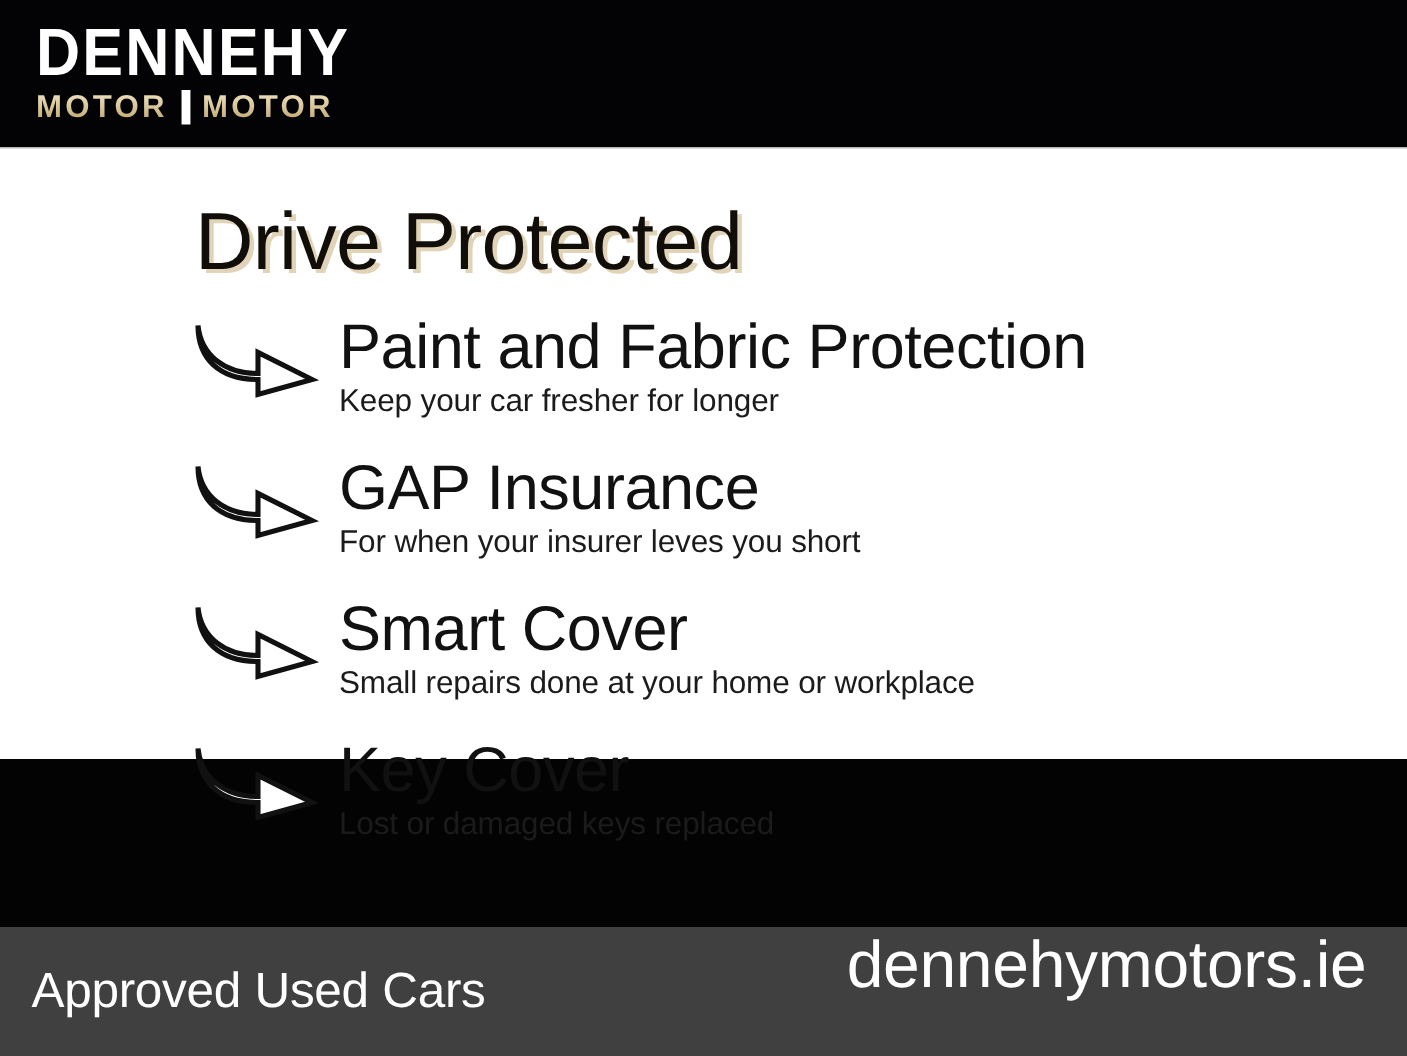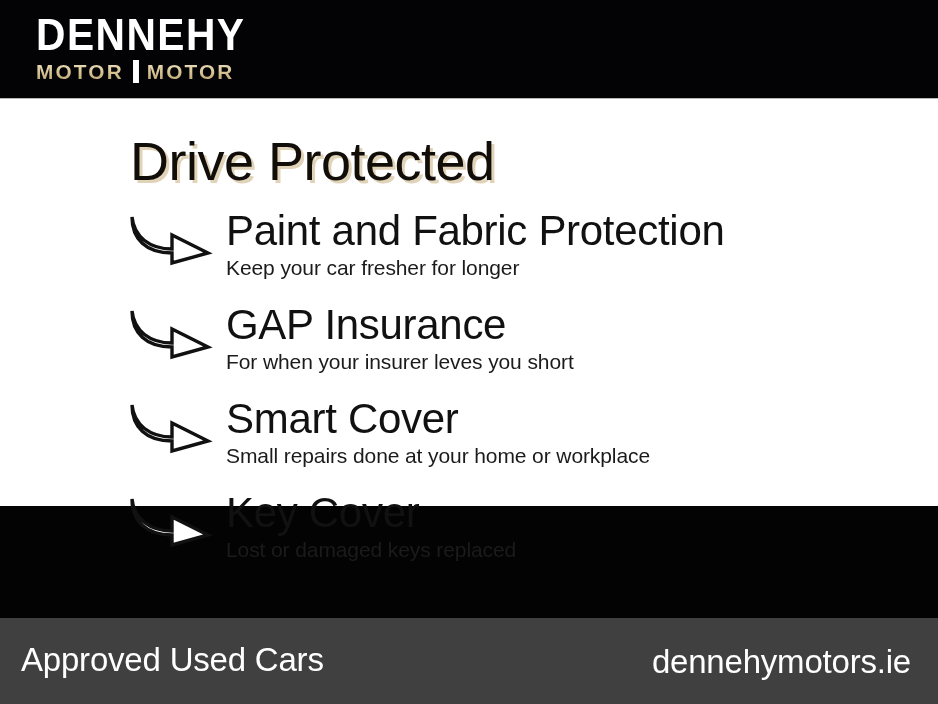--- a/index.html
+++ b/index.html
@@ -24,21 +24,21 @@
   .header {
     position: absolute;
     left: 0;
     top: 0;
     width: 938px;
     height: 98px;
     background: #030305;
   }
   .logo-block {
     position: absolute;
-    left: 36px;
+    left: 24px;
     top: 13px;
     width: 260px;
   }
   .logo-word {
     font-family: "Liberation Sans", sans-serif;
     font-weight: bold;
     font-size: 42px;
     line-height: 42px;
     letter-spacing: 1.5px;
     color: #ffffff;
@@ -156,22 +156,22 @@
     top: 23px;
     font-size: 33px;
     line-height: 38px;
     color: #ffffff;
     letter-spacing: -0.2px;
     white-space: nowrap;
   }
   .footer-right {
     position: absolute;
     right: 27px;
-    top: 25px;
-    font-size: 33px;
+    top: 7px;
+    font-size: 44px;
     line-height: 38px;
     color: #ffffff;
     letter-spacing: -0.2px;
     white-space: nowrap;
   }
 </style>
 </head>
 <body>
 
 <div class="banner">

